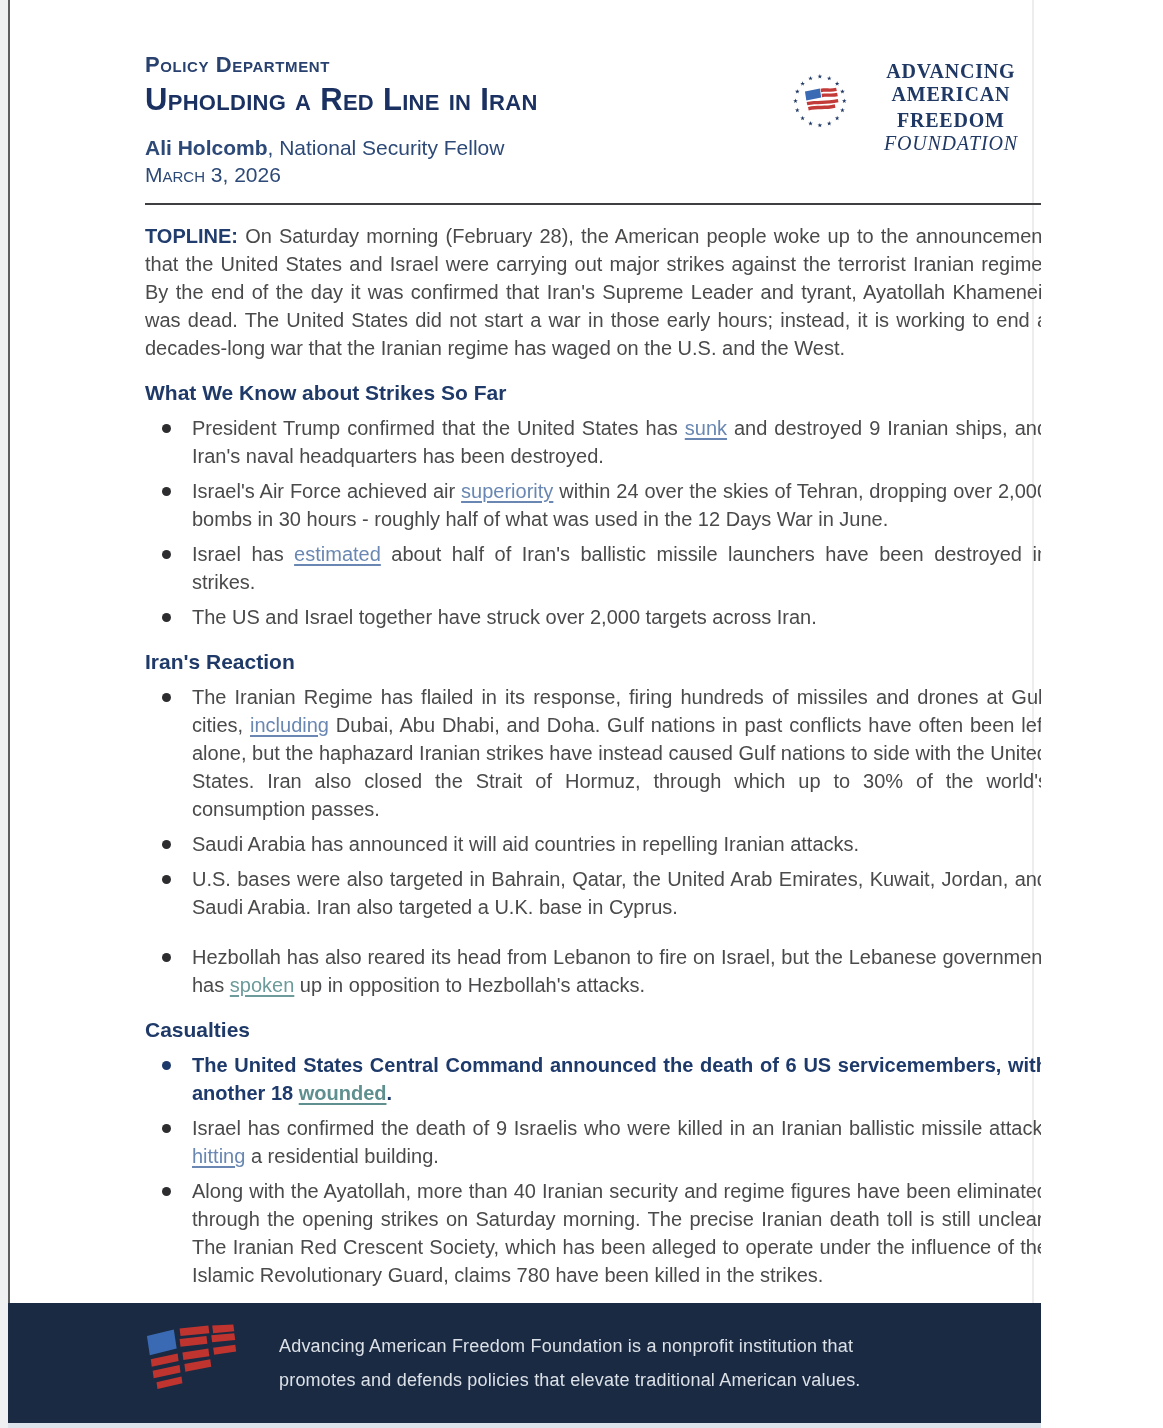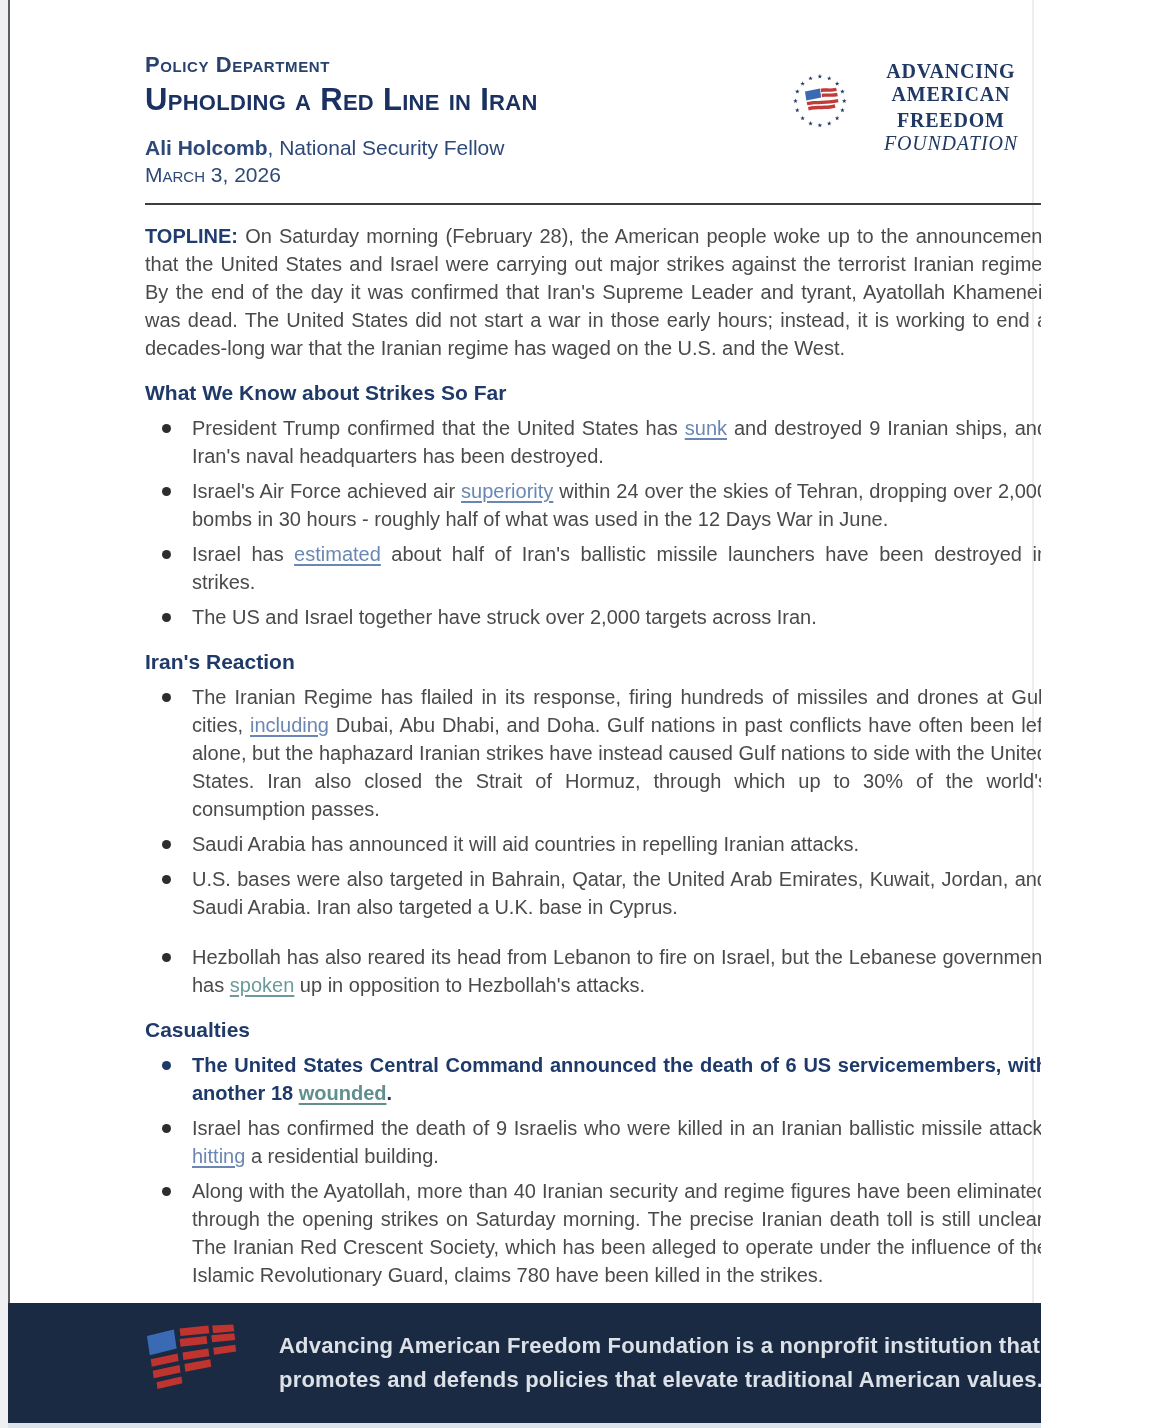--- a/index.html
+++ b/index.html
@@ -49,21 +49,21 @@
   li.b-em p, li.b-em p span { color:#1e3a6b; font-weight:700; }
 
   a.lnk { text-decoration:underline; text-underline-offset:3px; cursor:pointer; }
   a.lnk-blue { color:#6987b2; }
   a.lnk-teal { color:#6d9a9a; }
   li.b-em a.lnk-teal { color:#5f8f8f; font-weight:700; }
 
   
   .footer { position:absolute; left:8px; top:1303px; width:1155px; height:120px; background:#1a2a42;
             display:flex; align-items:center; padding-left:137px; }
-  .footer-text { margin-left:38px; font-size:22px; line-height:34px; color:#dce1e8; letter-spacing:0.2px;font-weight:bold; }
+  .footer-text { margin-left:38px; font-size:18px; line-height:34px; color:#dce1e8; letter-spacing:0.2px; }
 </style>
 </head>
 <body>
 
 <div class="page">
   <div class="edge-left"></div>
   <div class="edge-line"></div>
   <div class="edge-right"></div>
 
   <div class="content">

